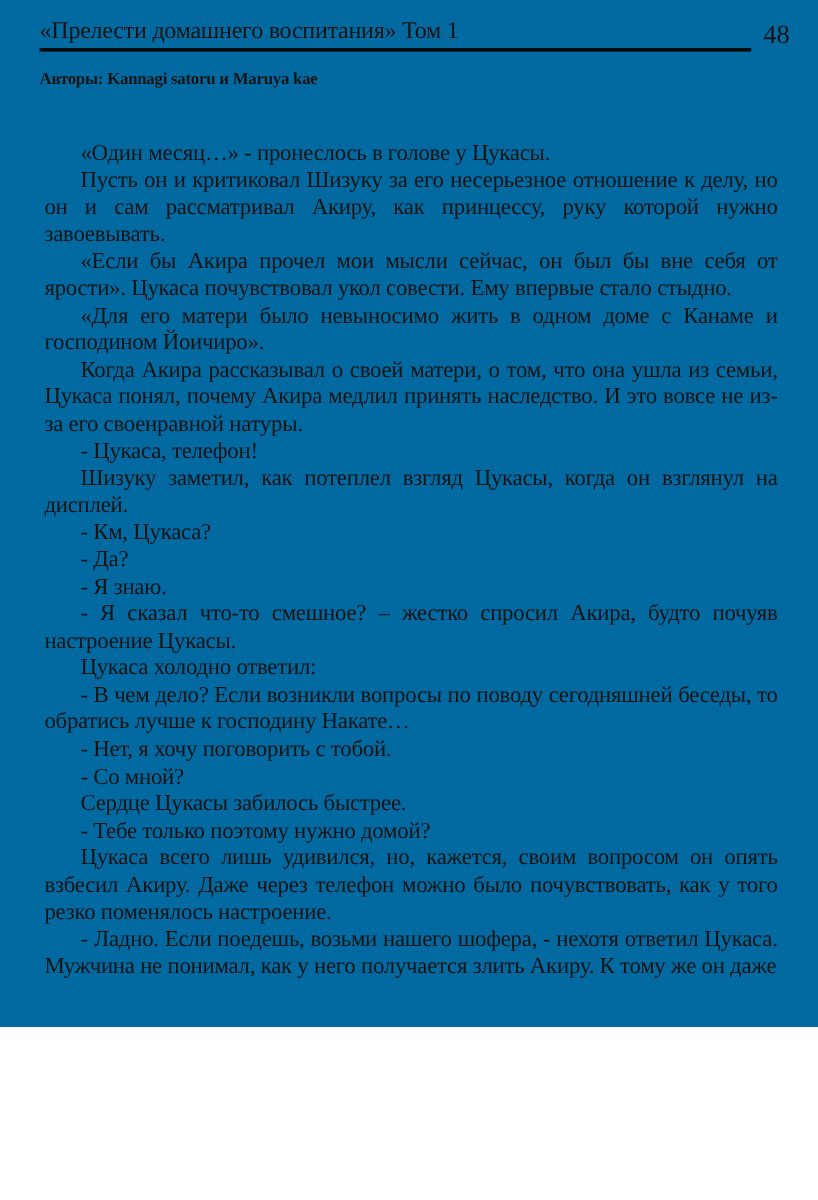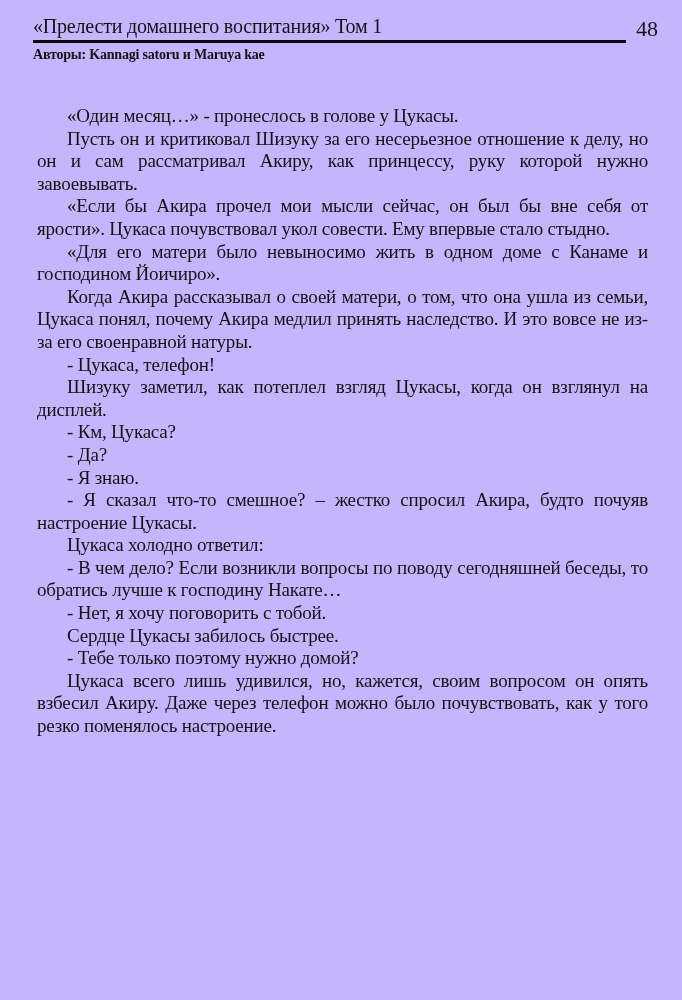--- a/index.html
+++ b/index.html
@@ -3,22 +3,22 @@
 <meta charset="utf-8">
 <style>
   html, body {
     margin: 0;
     padding: 0;
     background: #ffffff;
   }
   .page {
     position: relative;
     width: 682px;
-    height: 1000px;
-    background: #c4b5fd;
+    height: 856px;
+    background: #0369a1;
     overflow: hidden;
     font-family: "Liberation Serif", "DejaVu Serif", serif;
     color: #141414;
     box-sizing: border-box;
   }
   .header {
     padding: 15px 24px 0 33px;
   }
   .header-row {
     display: flex;
@@ -36,21 +36,21 @@
     flex: 0 0 auto;
     font-size: 22px;
     margin-left: 10px;
     padding-bottom: 1px;
     text-align: center;
   }
   .header-authors {
     font-size: 14px;
     font-weight: bold;
     letter-spacing: -0.2px;
-    margin-top: 4px;
+    margin-top: 16px;
   }
   .body-text {
     margin: 42px 34px 0 37px;
     text-align: justify;
     font-size: 19px;
     line-height: 22.6px;
     letter-spacing: -0.2px;
   }
   .body-text p {
     margin: 0;
@@ -79,18 +79,20 @@
     <p>Когда Акира рассказывал о своей матери, о том, что она ушла из семьи, Цукаса понял, почему Акира медлил принять наследство. И это вовсе не из-за его своенравной натуры.</p>
     <p>- Цукаса, телефон!</p>
     <p>Шизуку заметил, как потеплел взгляд Цукасы, когда он взглянул на дисплей.</p>
     <p>- Км, Цукаса?</p>
     <p>- Да?</p>
     <p>- Я знаю.</p>
     <p>- Я сказал что-то смешное? – жестко спросил Акира, будто почуяв настроение Цукасы.</p>
     <p>Цукаса холодно ответил:</p>
     <p>- В чем дело? Если возникли вопросы по поводу сегодняшней беседы, то обратись лучше к господину Накате…</p>
     <p>- Нет, я хочу поговорить с тобой.</p>
+    <p>- Со мной?</p>
     <p>Сердце Цукасы забилось быстрее.</p>
     <p>- Тебе только поэтому нужно домой?</p>
     <p>Цукаса всего лишь удивился, но, кажется, своим вопросом он опять взбесил Акиру. Даже через телефон можно было почувствовать, как у того резко поменялось настроение.</p>
+    <p>- Ладно. Если поедешь, возьми нашего шофера, - нехотя ответил Цукаса. Мужчина не понимал, как у него получается злить Акиру. К тому же он даже</p>
   </div>
 
 </div>
 
 </body></html>

